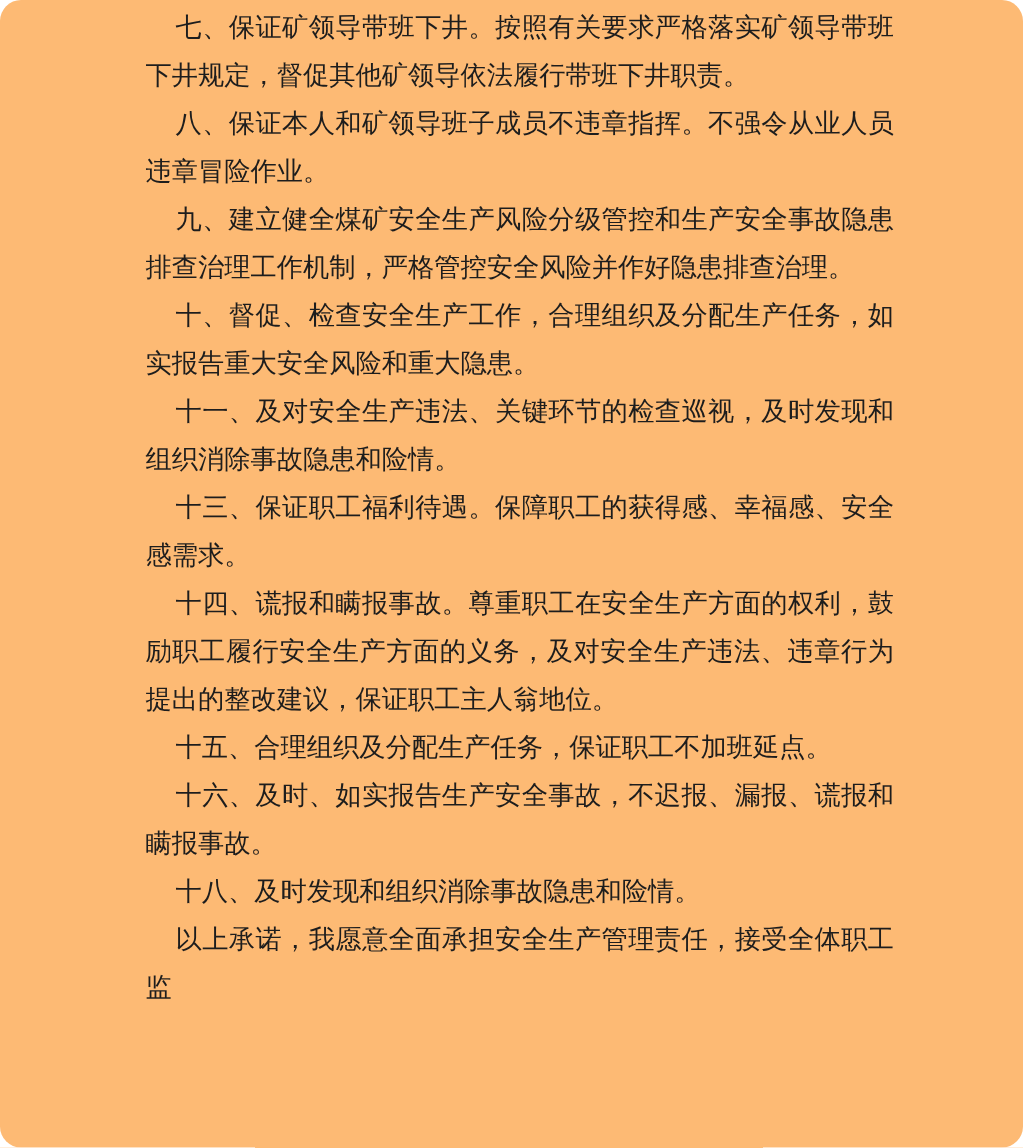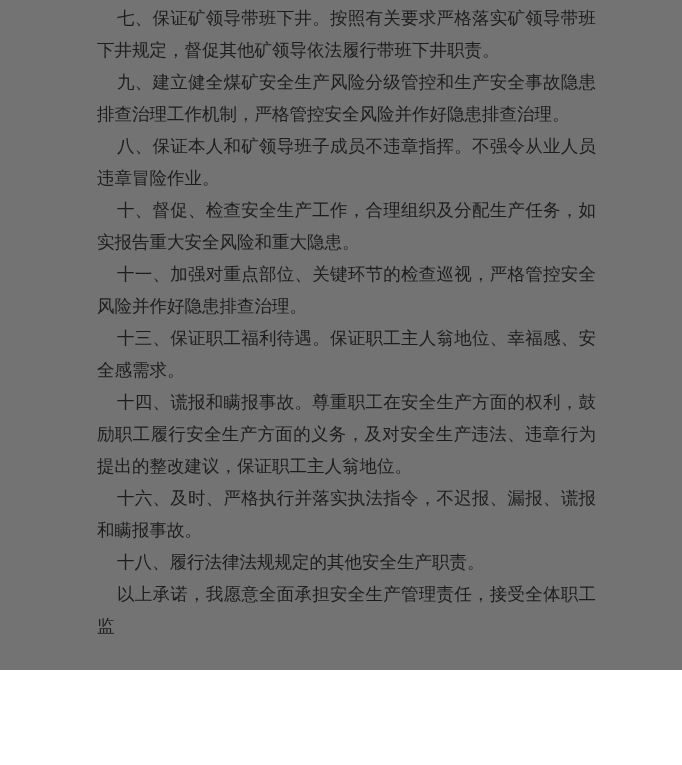--- a/index.html
+++ b/index.html
@@ -3,24 +3,25 @@
 <meta charset="utf-8">
 <style>
   html, body {
     margin: 0;
     padding: 0;
     background: #ffffff;
   }
   .page {
     position: relative;
     width: 682px;
-    height: 670px;
-    background: #737373;
+    height: 765px;
+    background: #fdba74;
     overflow: hidden;
     font-family: "Liberation Serif", "DejaVu Serif", serif;
+    border-radius: 14px;
   }
   .text-block {
     position: absolute;
     left: 97px;
     top: 2px;
     width: 499px;
   }
   .text-block p {
     margin: 0;
     padding: 0;
@@ -34,23 +35,24 @@
     -webkit-font-smoothing: antialiased;
   }
 </style>
 </head>
 <body>
 
 <div class="page">
   <div class="text-block">
 
   <p>七、保证矿领导带班下井。按照有关要求严格落实矿领导带班下井规定，督促其他矿领导依法履行带班下井职责。</p>
+      <p>八、保证本人和矿领导班子成员不违章指挥。不强令从业人员违章冒险作业。</p>
       <p>九、建立健全煤矿安全生产风险分级管控和生产安全事故隐患排查治理工作机制，严格管控安全风险并作好隐患排查治理。</p>
-      <p>八、保证本人和矿领导班子成员不违章指挥。不强令从业人员违章冒险作业。</p>
       <p>十、督促、检查安全生产工作，合理组织及分配生产任务，如实报告重大安全风险和重大隐患。</p>
-      <p>十一、加强对重点部位、关键环节的检查巡视，严格管控安全风险并作好隐患排查治理。</p>
-      <p>十三、保证职工福利待遇。保证职工主人翁地位、幸福感、安全感需求。</p>
+      <p>十一、及对安全生产违法、关键环节的检查巡视，及时发现和组织消除事故隐患和险情。</p>
+      <p>十三、保证职工福利待遇。保障职工的获得感、幸福感、安全感需求。</p>
       <p>十四、谎报和瞒报事故。尊重职工在安全生产方面的权利，鼓励职工履行安全生产方面的义务，及对安全生产违法、违章行为提出的整改建议，保证职工主人翁地位。</p>
-      <p>十六、及时、严格执行并落实执法指令，不迟报、漏报、谎报和瞒报事故。</p>
-      <p>十八、履行法律法规规定的其他安全生产职责。</p>
+      <p>十五、合理组织及分配生产任务，保证职工不加班延点。</p>
+      <p>十六、及时、如实报告生产安全事故，不迟报、漏报、谎报和瞒报事故。</p>
+      <p>十八、及时发现和组织消除事故隐患和险情。</p>
       <p>以上承诺，我愿意全面承担安全生产管理责任，接受全体职工监</p>
     </div>
 </div>
 
 </body></html>

